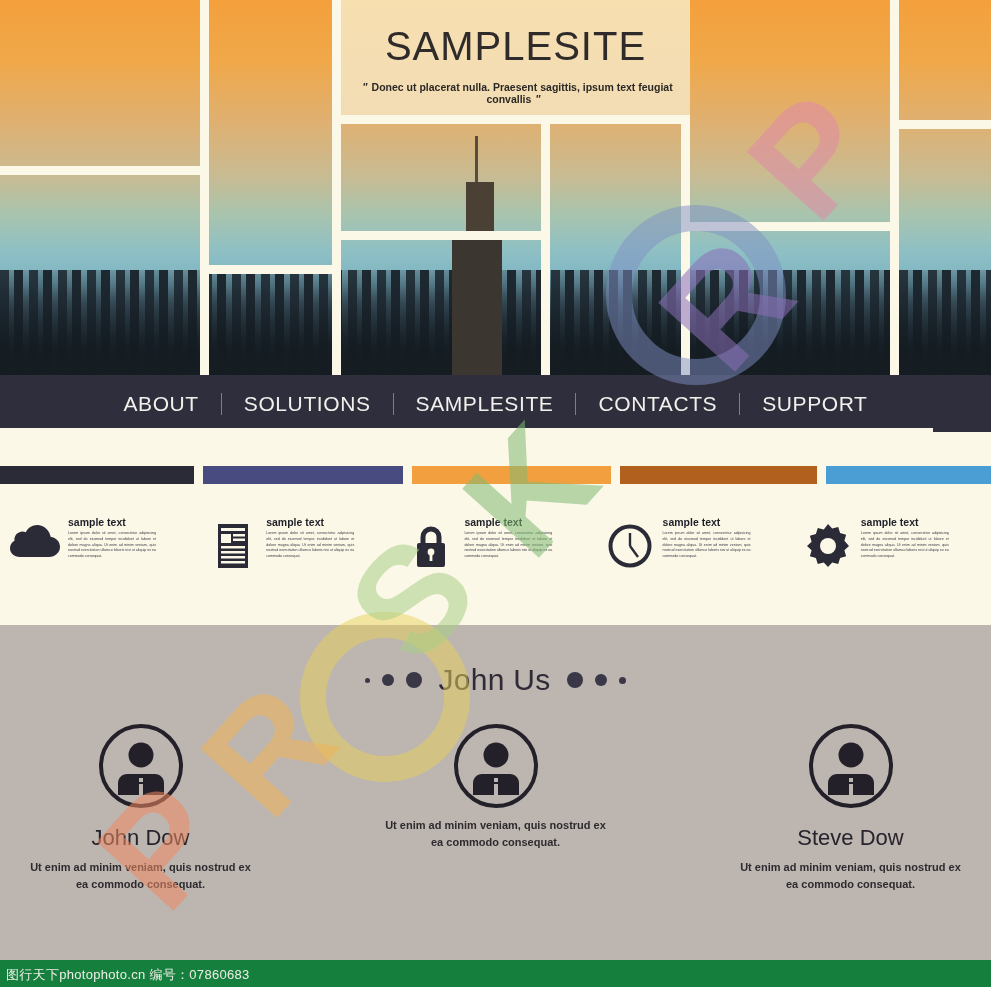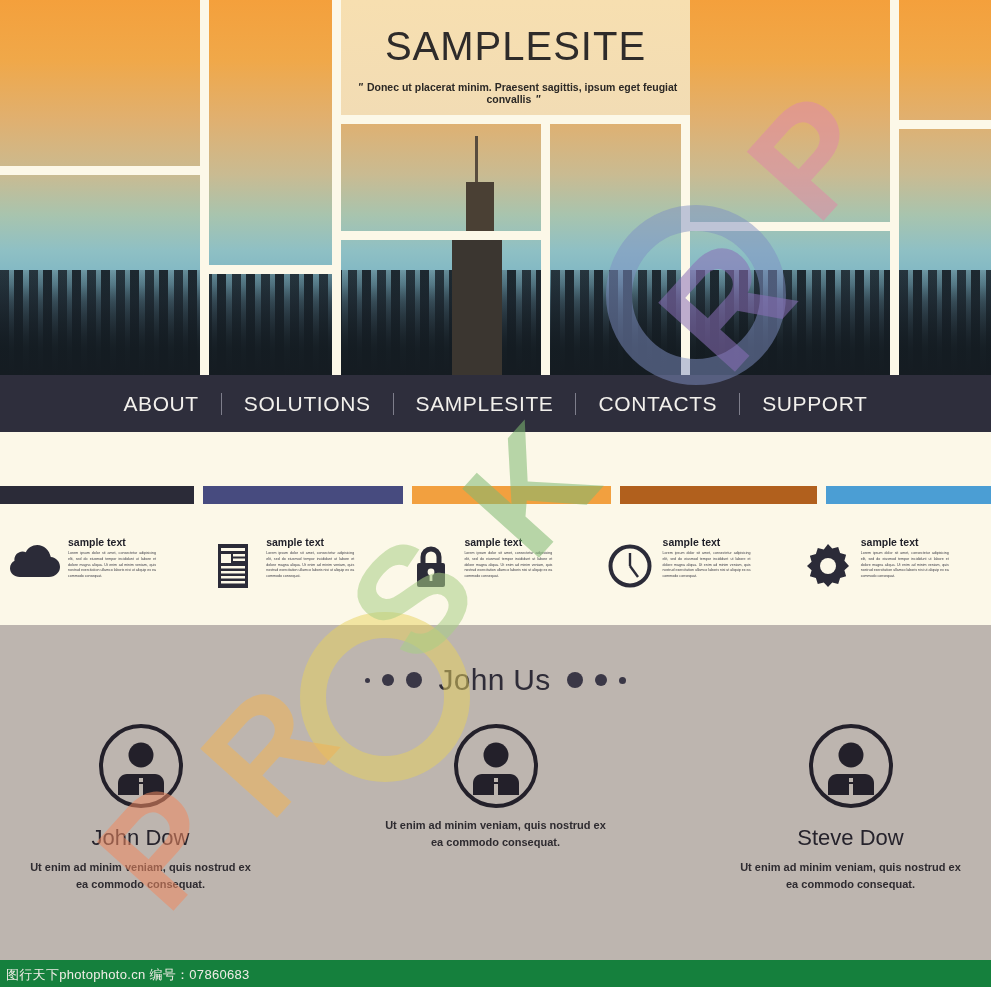--- a/index.html
+++ b/index.html
@@ -46,21 +46,21 @@
   .tagline .qm { font-style:italic; font-size:11px; padding:0 4px; }
 
   
   .nav { position:absolute; left:0; top:375px; width:991px; height:57px;
     background:#2e2e3c; display:flex; align-items:center; justify-content:center; }
   .nav a { color:#f2f0ec; font-size:21px; letter-spacing:.6px; text-decoration:none;
     padding:0 22px; }
   .nav .sep { width:1px; height:22px; background:#9a9aa6; opacity:.75; }
 
   
-  .features { position:absolute; left:0; top:448px; width:933px; height:193px; background:#fcf8e8;padding-left:29px; }
+  .features { position:absolute; left:0; top:428px; width:933px; height:193px; background:#fcf8e8;padding-left:29px; }
   .bars { position:absolute; left:0; top:38px; width:991px; height:18px; display:flex; gap:9px; }
   .bar { height:18px; }
 
   .cols { position:absolute; left:0; top:88px; width:991px; display:flex; }
   .col { width:198.2px; display:flex; align-items:flex-start; padding:0 6px; }
   .col .ico { width:58px; flex:0 0 58px; display:flex; align-items:center;
     justify-content:center; padding-top:8px; color:#2b2b38; }
   .col .txt { flex:1; padding-left:4px; }
   .col h4 { font-size:10.5px; font-weight:700; color:#1f1f28; margin-bottom:3px; }
   .col p { font-size:3.6px; line-height:1.62; color:#3a3a44; text-align:justify;
@@ -134,21 +134,21 @@
       <div class="img" style="left:-341px;top:-240px;"></div>
       <div class="tower-wide" style="left:111px;top:0;height:135px;"></div>
     </div>
     <div class="tile" style="left:550px;top:124px;width:131px;height:251px;">
       <div class="img" style="left:-550px;top:-124px;"></div>
     </div>
 
     <div class="title-panel">
       <div class="site-title">SAMPLESITE</div>
       <div class="tagline">
-        <span class="qm">"</span><span>Donec ut placerat minim. Praesent sagittis, ipsum eget feugiat convallis</span><span class="qm">"</span>
+        <span class="qm">"</span><span>Donec ut placerat nulla. Praesent sagittis, ipsum text feugiat convallis</span><span class="qm">"</span>
       </div>
     </div>
   </div>
 
   <nav class="nav">
     <a>ABOUT</a>
     <span class="sep"></span>
     <a>SOLUTIONS</a>
     <span class="sep"></span>
     <a>SAMPLESITE</a>

